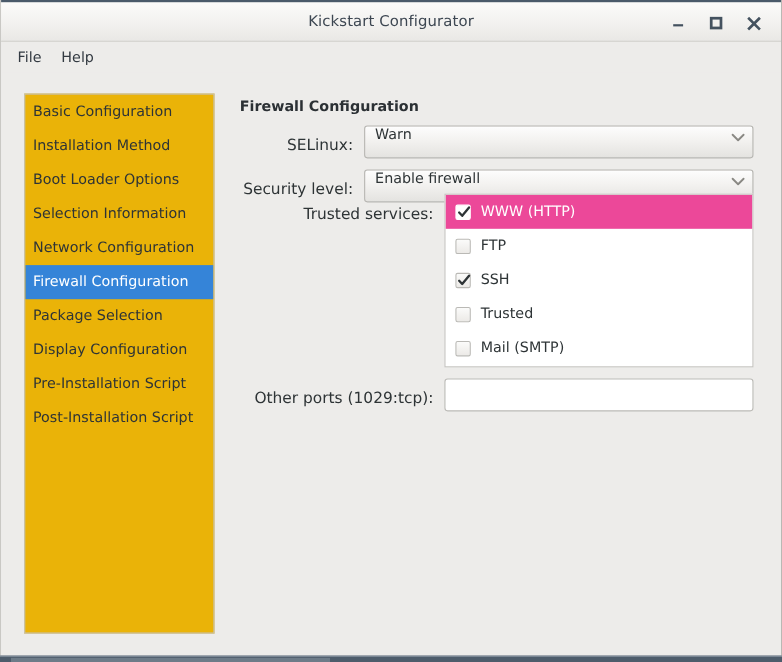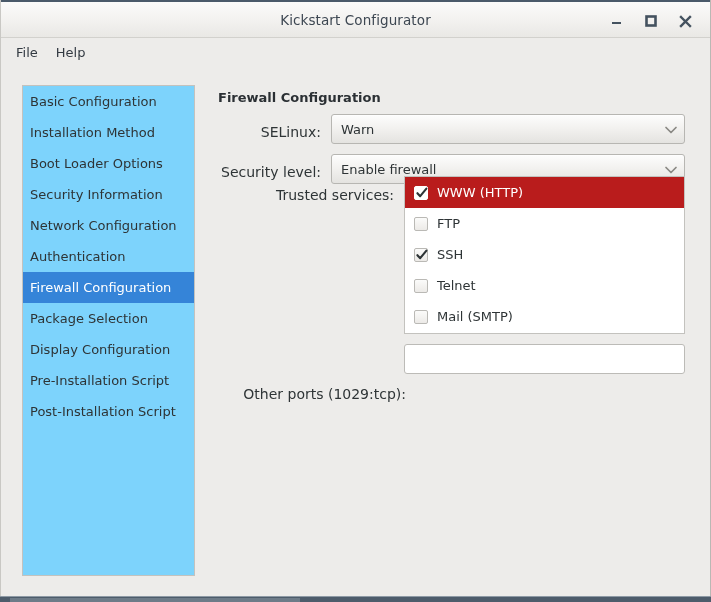--- a/index.html
+++ b/index.html
@@ -93,21 +93,21 @@
     background: #edecea;
   }
 
   
   #sidebar {
     position: absolute;
     left: 21px;
     top: 19px;
     width: 173px;
     height: 491px;
-    background: #7dd3fc;
+    background: #eab308;
     border: 1px solid #c3c2be;
     box-sizing: border-box;
     overflow: hidden;
   }
   .sidebar-item {
     height: 31px;
     line-height: 31px;
     padding-left: 7px;
     font-size: 13px;
     color: #2e3436;
@@ -150,21 +150,20 @@
 
   
   .combo {
     position: absolute;
     height: 30px;
     background: linear-gradient(to bottom, #fdfdfd 0%, #f3f2f0 45%, #e4e3e0 100%);
     border: 1px solid #b7b6b2;
     border-radius: 3px;
     box-sizing: border-box;
     display: flex;
-    align-items: center;
     padding: 0 6px 0 9px;
     box-shadow: 0 1px 0 rgba(255,255,255,0.65) inset;
   }
   .combo .combo-value {
     flex: 1 1 auto;
     font-size: 13px;
     color: #2e3436;
     white-space: nowrap;
     overflow: hidden;
     user-select: none;
@@ -186,21 +185,21 @@
   .service-row {
     height: 31px;
     display: flex;
     align-items: center;
     padding-left: 9px;
     font-size: 13px;
     color: #2e3436;
     user-select: none;
   }
   .service-row.selected {
-    background: #b91c1c;
+    background: #ec4899;
     color: #ffffff;
   }
   .cbox {
     flex: 0 0 auto;
     width: 14px;
     height: 14px;
     border-radius: 2px;
     margin-right: 9px;
     position: relative;
     box-sizing: border-box;
@@ -291,23 +290,22 @@
     <div class="menu-item">File</div>
     <div class="menu-item">Help</div>
   </div>
 
   <div id="body">
 
     <div id="sidebar">
       <div class="sidebar-item">Basic Configuration</div>
       <div class="sidebar-item">Installation Method</div>
       <div class="sidebar-item">Boot Loader Options</div>
-      <div class="sidebar-item">Security Information</div>
+      <div class="sidebar-item">Selection Information</div>
       <div class="sidebar-item">Network Configuration</div>
-      <div class="sidebar-item">Authentication</div>
       <div class="sidebar-item selected">Firewall Configuration</div>
       <div class="sidebar-item">Package Selection</div>
       <div class="sidebar-item">Display Configuration</div>
       <div class="sidebar-item">Pre-Installation Script</div>
       <div class="sidebar-item">Post-Installation Script</div>
     </div>
 
     <div id="pane">
 
       <div id="pane-title">Firewall Configuration</div>
@@ -354,31 +352,31 @@
           <span class="cbox">
             <svg width="14" height="14" viewBox="0 0 14 14">
               <path d="M2.4,7.2 L5.2,10.2 L11.4,2.6" fill="none" stroke="#2e3436" stroke-width="2.1" stroke-linecap="round" stroke-linejoin="round"></path>
             </svg>
           </span>
           <span>SSH</span>
         </div>
 
         <div class="service-row">
           <span class="cbox"></span>
-          <span>Telnet</span>
+          <span>Trusted</span>
         </div>
 
         <div class="service-row">
           <span class="cbox"></span>
           <span>Mail (SMTP)</span>
         </div>
 
       </div>
 
-      <div class="field-label" style="left:12px; top:288px; width:187px;margin-top:32px;">Other ports (1029:tcp):</div>
+      <div class="field-label" style="left:0px; top:288px; width:187px;">Other ports (1029:tcp):</div>
       <input id="other-ports-input" type="text" placeholder="" style="">
 
     </div>
 
   </div>
 </div>
 
 <div id="taskbar">
   <div id="taskbar-inner"></div>
 </div>

